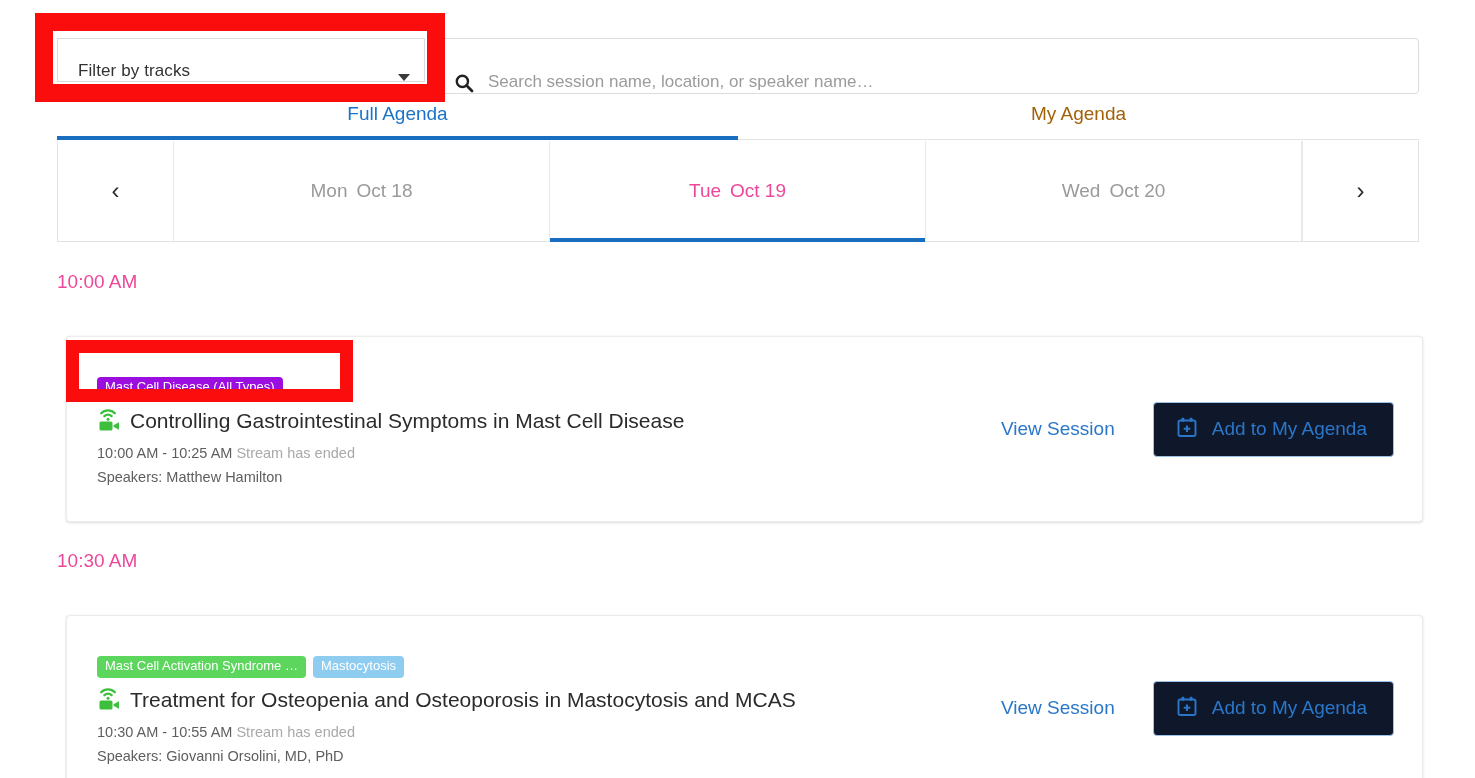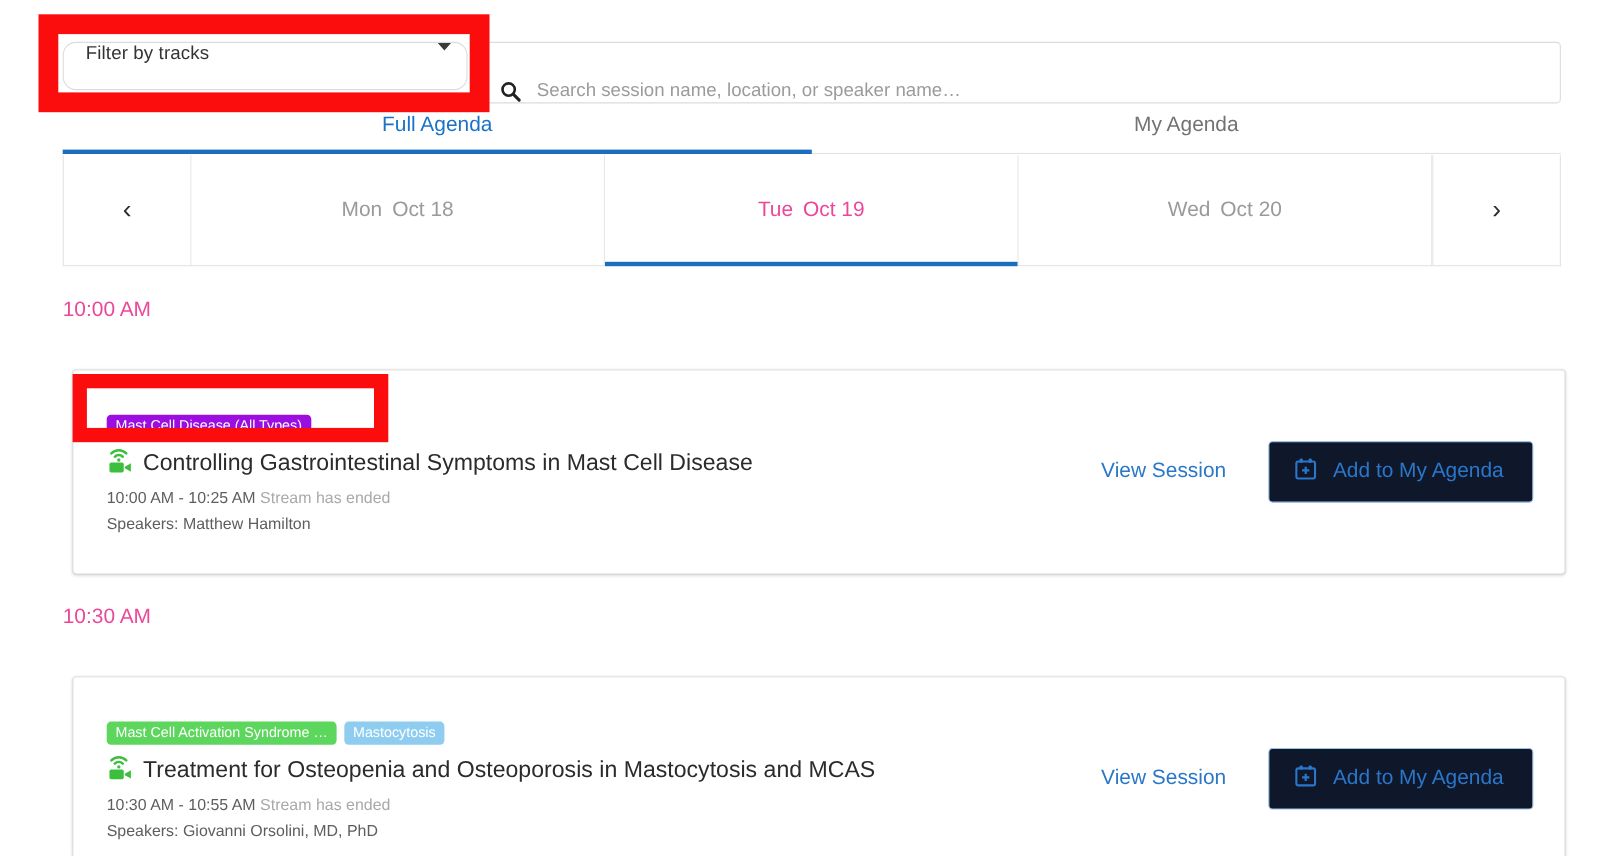--- a/index.html
+++ b/index.html
@@ -21,24 +21,24 @@
     position: absolute;
     left: 57px; top: 38px;
     width: 1362px; height: 44px;
     display: flex;
     align-items: stretch;
   }
   .filter-select {
     width: 368px;
     height: 44px;
     border: 1px solid #dcdcdc;
-    border-radius: 12px;
+    border-radius: 0;
     background: #ffffff;
     display: flex;
-    align-items: flex-start;
+    align-items: flex-end;
     padding: 0 14px 0 20px;
     cursor: pointer;
     flex: 0 0 auto;
   }
   .filter-label {
     flex: 1;
     font-size: 17px;
     color: #333333;
     letter-spacing: .1px;
   }
@@ -83,21 +83,21 @@
     width: 1362px; height: 48px;
     display: flex;
     border-bottom: 1px solid #e3e3e3;
   }
   .tab {
     flex: 1;
     display: flex;
     align-items: center;
     justify-content: center;
     font-size: 19px;
-    color: #737373;
+    color: #a16207;
     cursor: pointer;
     position: relative;
     padding-bottom: 4px;
   }
   .tab.active { color: #1a73c8; }
   .tab.active::after {
     content: "";
     position: absolute;
     left: 0; right: 0; bottom: -1px;
     height: 4px;

